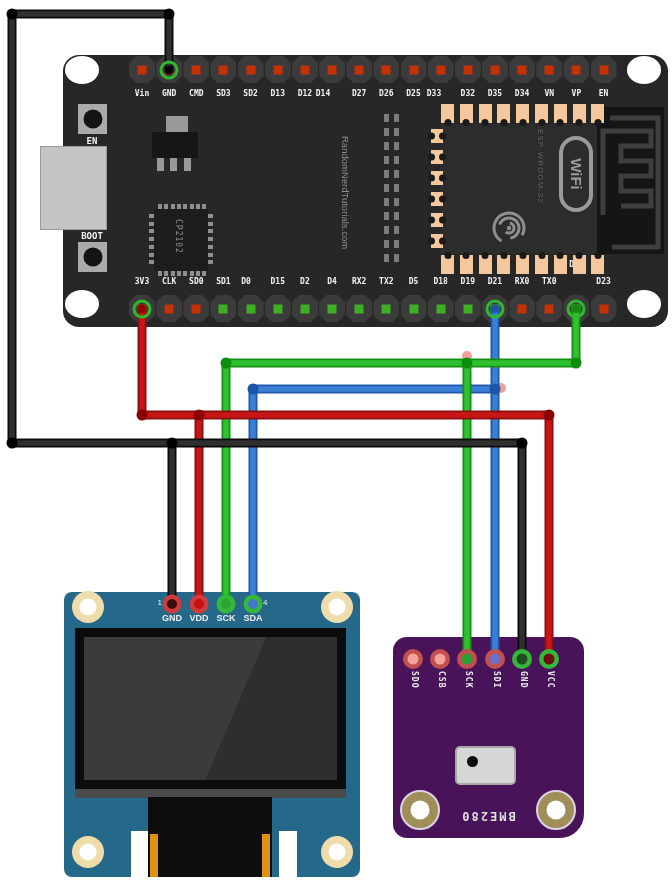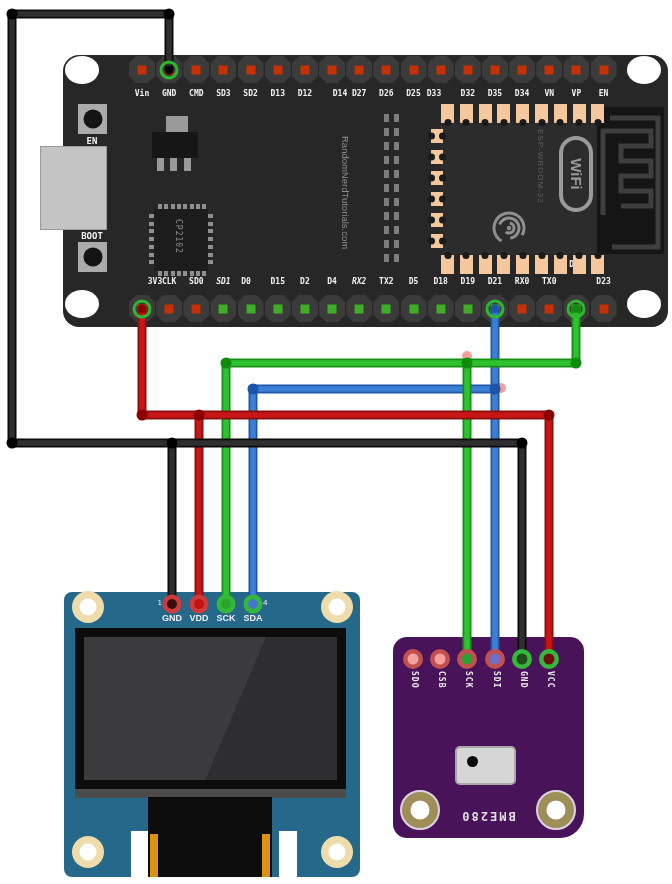--- a/index.html
+++ b/index.html
@@ -96,21 +96,21 @@
         <div class="sq" style="background:#c53004;"></div>
       </div>
       <div class="pinlbl" style="left:260.75px;top:89px;">D13</div>
       <div class="pin8" style="left:291.9px;top:56px;">
         <div class="sq" style="background:#c53004;"></div>
       </div>
       <div class="pinlbl" style="left:287.9px;top:89px;">D12</div>
       <div class="pin8" style="left:319.04999999999995px;top:56px;">
         <div class="sq" style="background:#c53004;"></div>
       </div>
-      <div class="pinlbl" style="left:323px;top:89px;">D14</div>
+      <div class="pinlbl" style="left:306px;top:89px;">D14</div>
       <div class="pin8" style="left:346.2px;top:56px;">
         <div class="sq" style="background:#c53004;"></div>
       </div>
       <div class="pinlbl" style="left:342.2px;top:89px;">D27</div>
       <div class="pin8" style="left:373.35px;top:56px;">
         <div class="sq" style="background:#c53004;"></div>
       </div>
       <div class="pinlbl" style="left:369.35px;top:89px;">D26</div>
       <div class="pin8" style="left:400.5px;top:56px;">
         <div class="sq" style="background:#c53004;"></div>
@@ -137,53 +137,53 @@
       </div>
       <div class="pinlbl" style="left:532.25px;top:89px;">VN</div>
       <div class="pin8" style="left:563.4px;top:56px;">
         <div class="sq" style="background:#c53004;"></div>
       </div>
       <div class="pinlbl" style="left:559.4px;top:89px;">VP</div>
       <div class="pin8" style="left:590.55px;top:56px;">
         <div class="sq" style="background:#c53004;"></div>
       </div>
       <div class="pinlbl" style="left:586.55px;top:89px;">EN</div>
-      <div class="pinlbl" style="left:138px;top:277px;">3V3</div>
+      <div class="pinlbl" style="left:125px;top:277px;">3V3</div>
       <div class="pin8" style="left:129px;top:295px;">
         <div class="sq" style="background:#c53004;"></div>
       </div>
       <div class="pinlbl" style="left:152.15px;top:277px;">CLK</div>
       <div class="pin8" style="left:156.15px;top:295px;">
         <div class="sq" style="background:#c53004;"></div>
       </div>
       <div class="pinlbl" style="left:179.3px;top:277px;">SD0</div>
       <div class="pin8" style="left:183.3px;top:295px;">
         <div class="sq" style="background:#c53004;"></div>
       </div>
-      <div class="pinlbl" style="left:206.45px;top:277px;font-style:italic;">SD1</div>
+      <div class="pinlbl" style="left:206.45px;top:277px;">SD1</div>
       <div class="pin8" style="left:210.45px;top:295px;">
         <div class="sq" style="background:#3fae27;"></div>
       </div>
       <div class="pinlbl" style="left:229px;top:277px;">D0</div>
       <div class="pin8" style="left:237.6px;top:295px;">
         <div class="sq" style="background:#3fae27;"></div>
       </div>
       <div class="pinlbl" style="left:260.75px;top:277px;">D15</div>
       <div class="pin8" style="left:264.75px;top:295px;">
         <div class="sq" style="background:#3fae27;"></div>
       </div>
       <div class="pinlbl" style="left:287.9px;top:277px;">D2</div>
       <div class="pin8" style="left:291.9px;top:295px;">
         <div class="sq" style="background:#3fae27;"></div>
       </div>
       <div class="pinlbl" style="left:315.04999999999995px;top:277px;">D4</div>
       <div class="pin8" style="left:319.04999999999995px;top:295px;">
         <div class="sq" style="background:#3fae27;"></div>
       </div>
-      <div class="pinlbl" style="left:342.2px;top:277px;font-style:italic;">RX2</div>
+      <div class="pinlbl" style="left:342.2px;top:277px;">RX2</div>
       <div class="pin8" style="left:346.2px;top:295px;">
         <div class="sq" style="background:#3fae27;"></div>
       </div>
       <div class="pinlbl" style="left:369.35px;top:277px;">TX2</div>
       <div class="pin8" style="left:373.35px;top:295px;">
         <div class="sq" style="background:#3fae27;"></div>
       </div>
       <div class="pinlbl" style="left:396.5px;top:277px;">D5</div>
       <div class="pin8" style="left:400.5px;top:295px;">
         <div class="sq" style="background:#3fae27;"></div>

